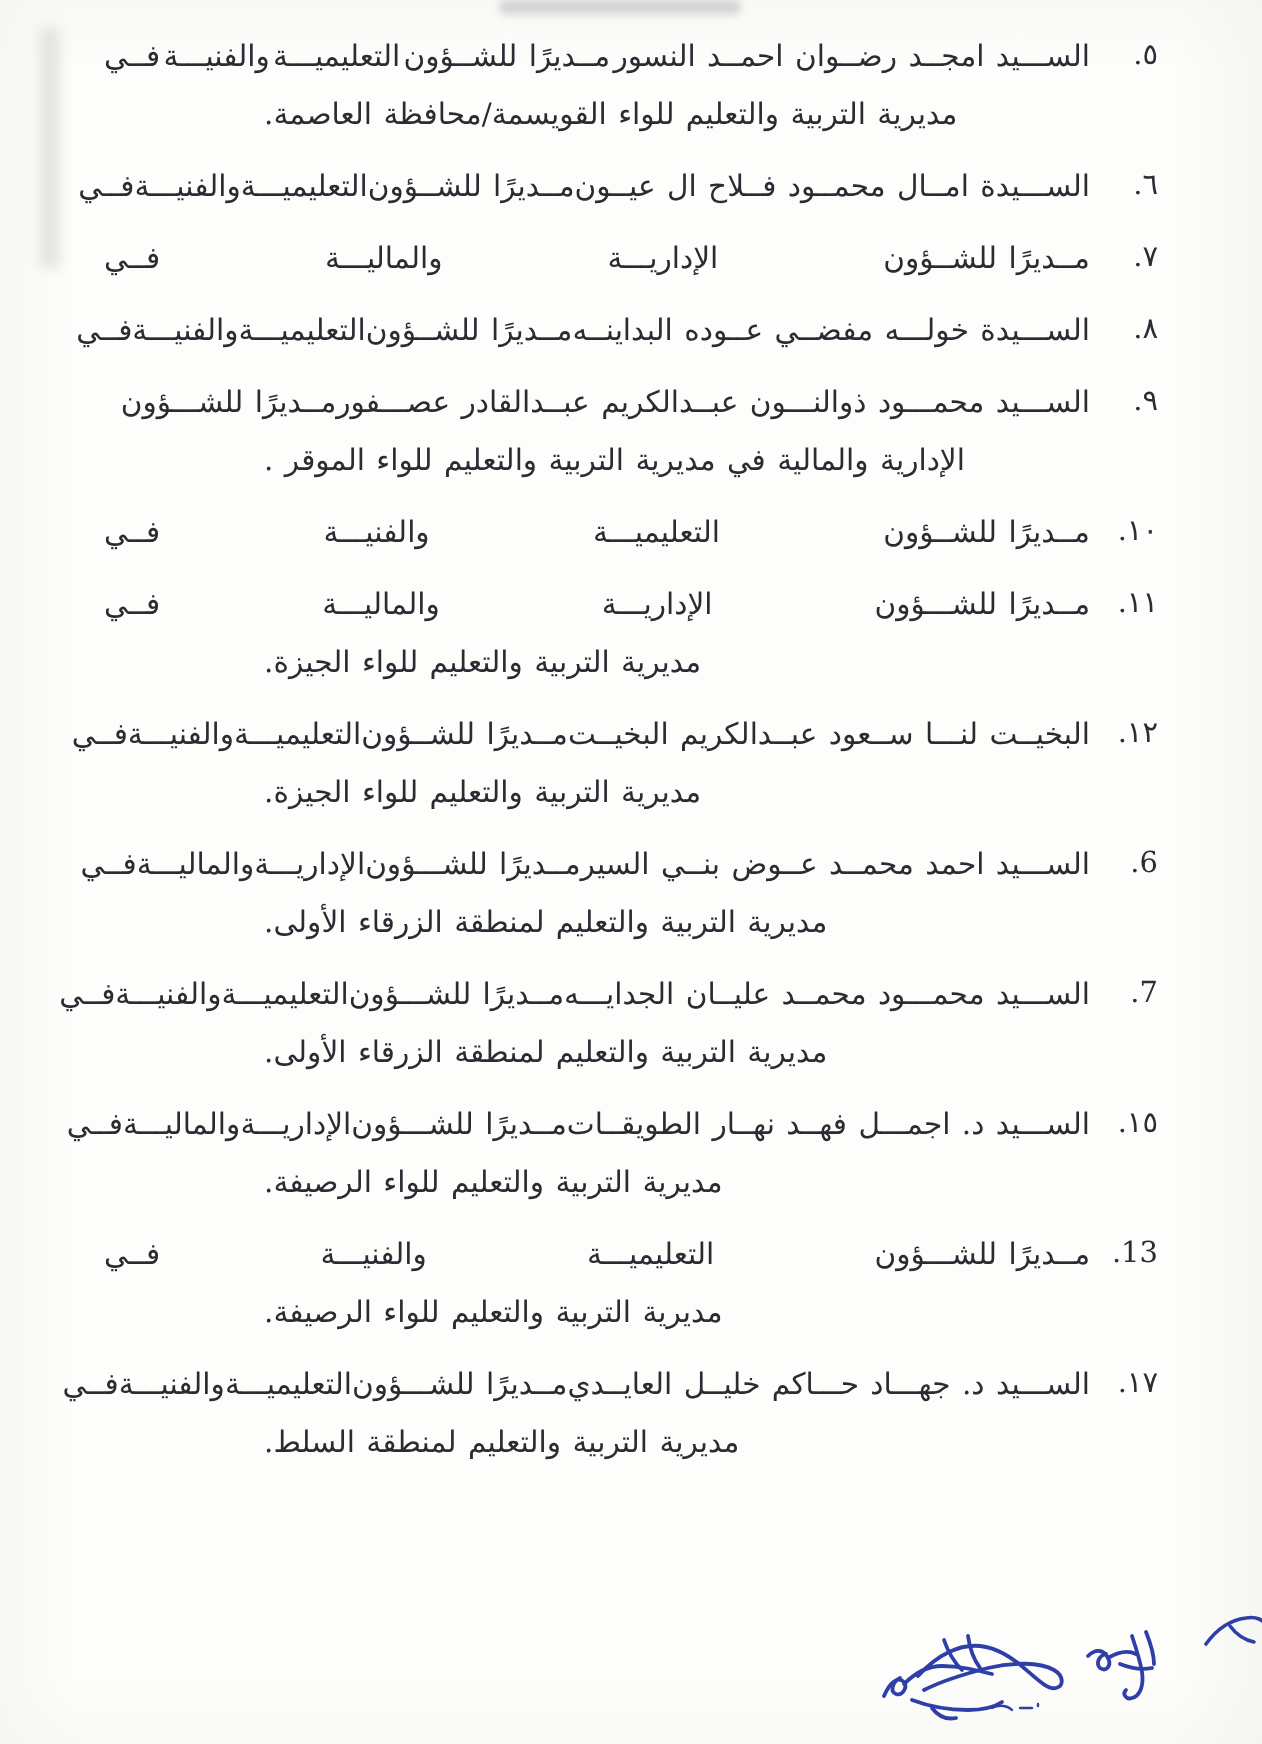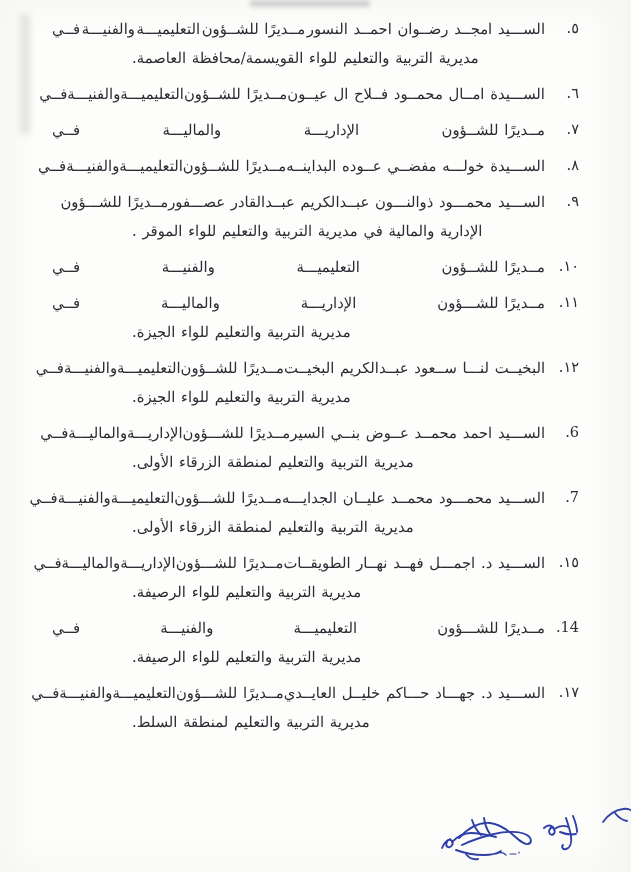--- a/index.html
+++ b/index.html
@@ -263,21 +263,21 @@
             <span>الســـيد د. اجمـــل فهــد نهــار الطويقــات</span>
             <span>مــديرًا للشـــؤون</span>
             <span>الإداريـــة</span>
             <span>والماليـــة</span>
             <span>فــي</span>
           </div>
           <div class="entry-line line-cont">مديرية التربية والتعليم للواء الرصيفة.</div>
         </div>
       </div>
       <div class="entry">
-        <div class="entry-number">14.</div>
+        <div class="entry-number">13.</div>
         <div class="entry-body">
           <div class="entry-line line-first">
             <span>مــديرًا للشـــؤون</span>
             <span>التعليميـــة</span>
             <span>والفنيـــة</span>
             <span>فــي</span>
           </div>
           <div class="entry-line line-cont">مديرية التربية والتعليم للواء الرصيفة.</div>
         </div>
       </div>

